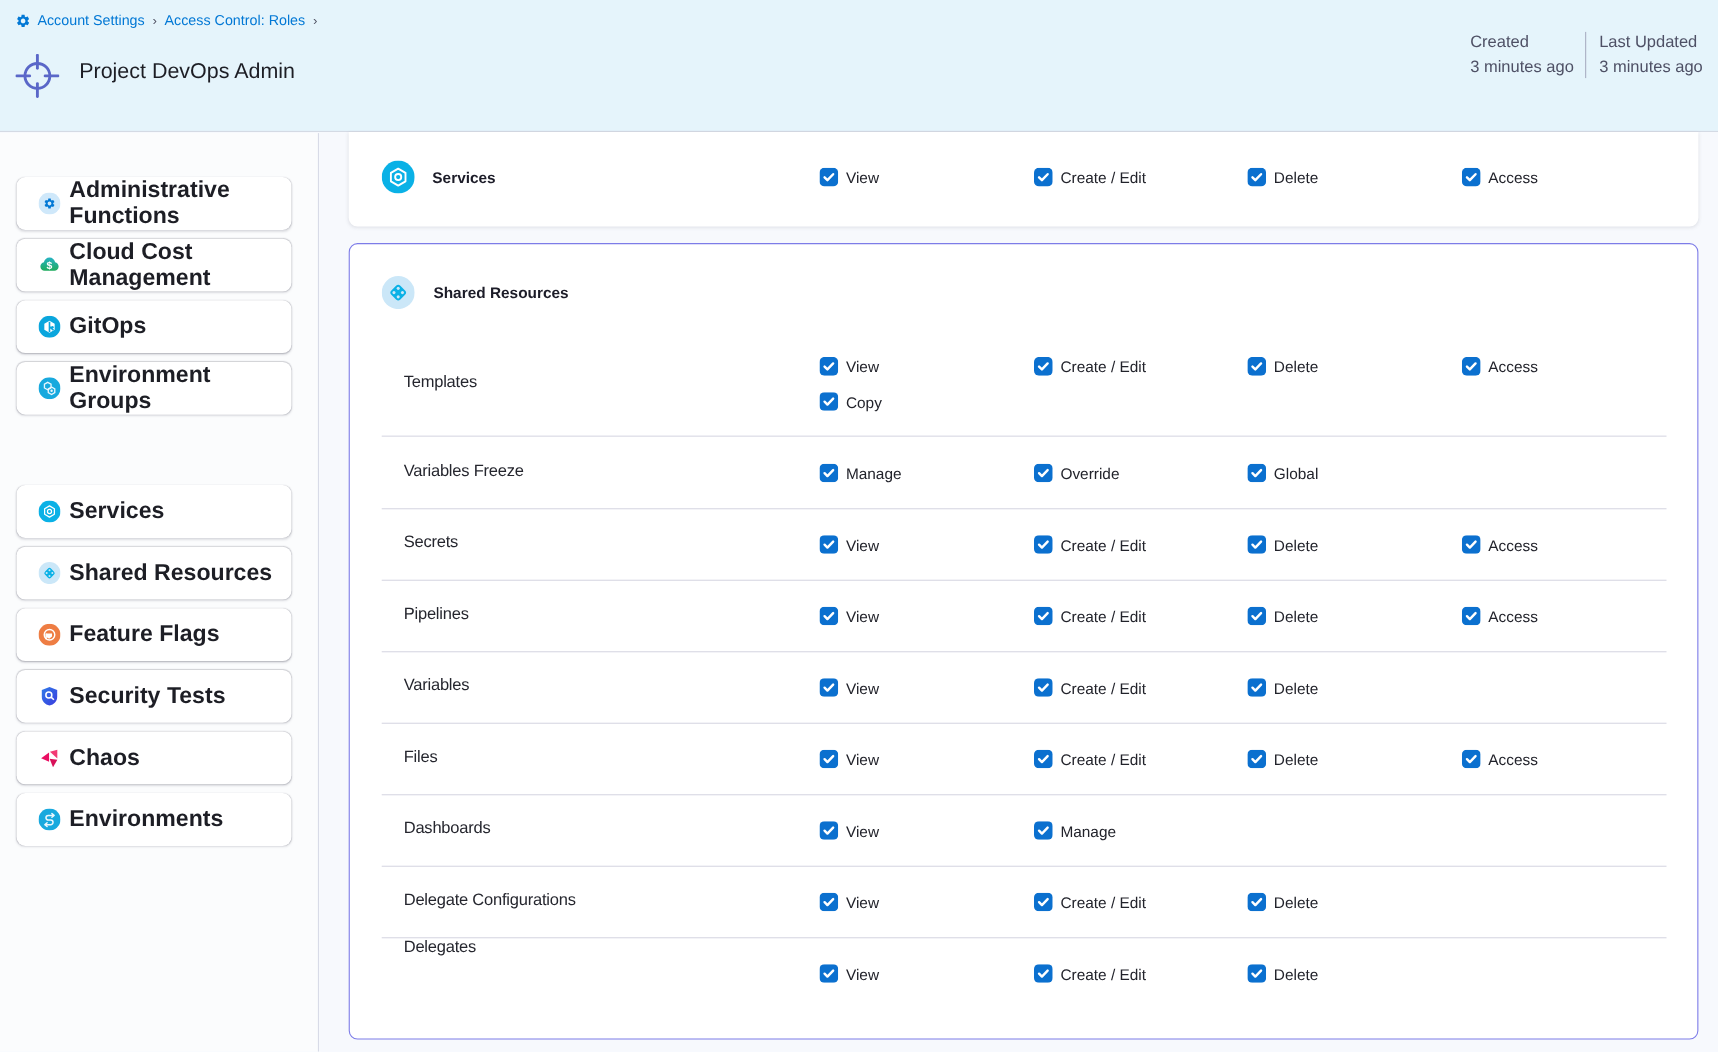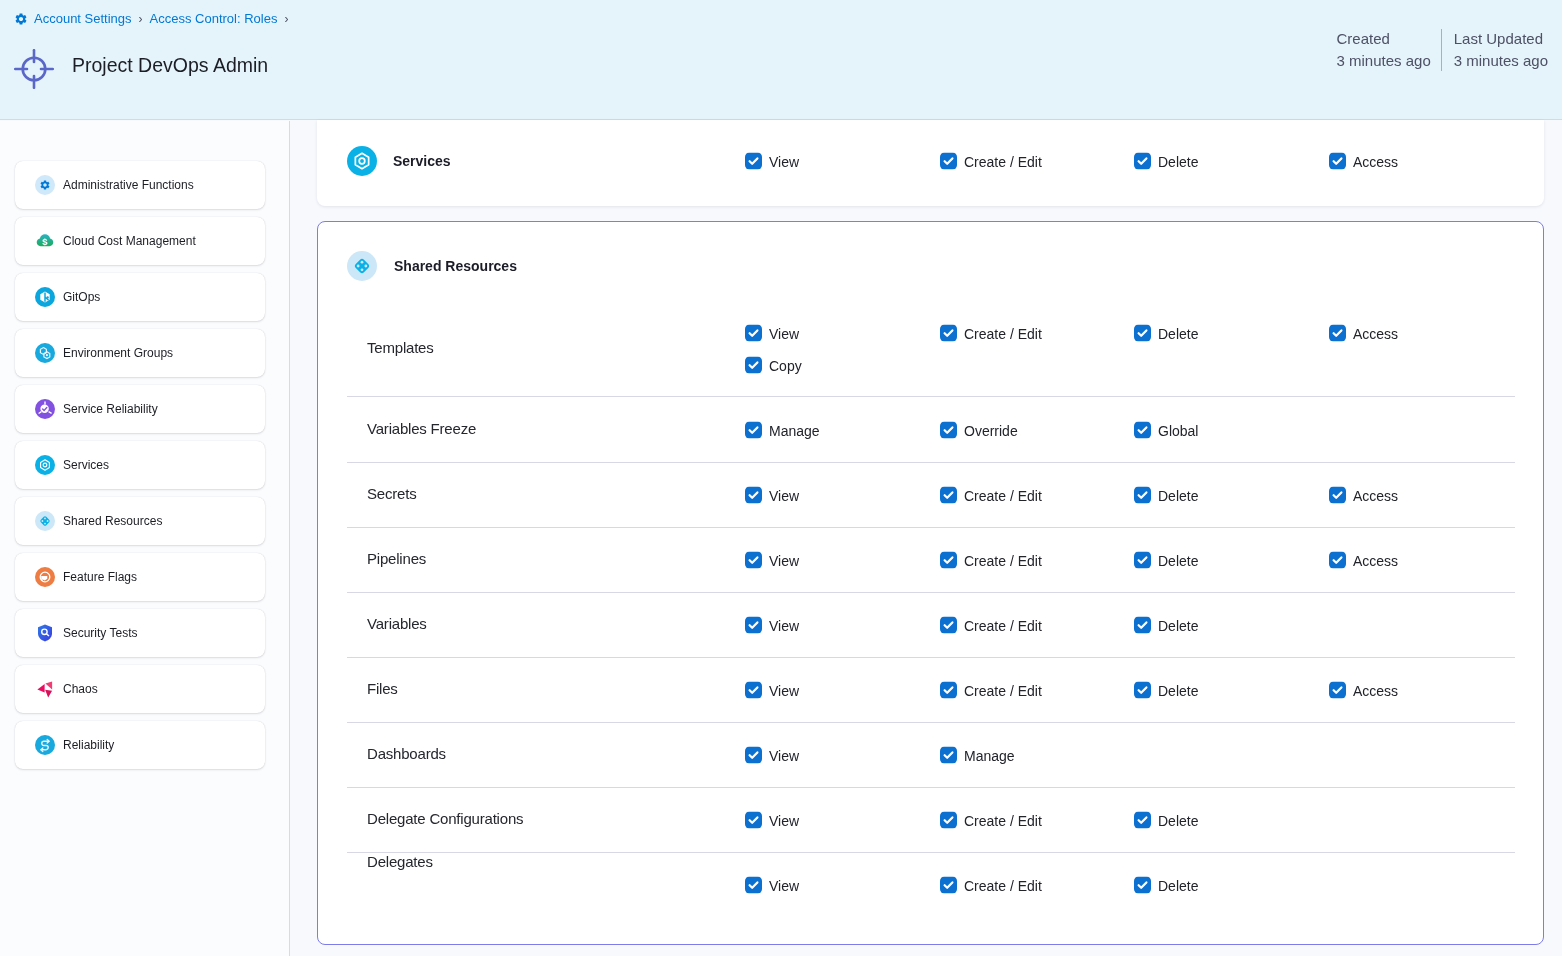--- a/index.html
+++ b/index.html
@@ -13,21 +13,21 @@
   #title { position:absolute; left:72px; top:54px; font-size:19.5px; color:#1d1e25; font-weight:500; }
   #titleicon { position:absolute; left:14px; top:49px; }
   #meta { position:absolute; right:14px; top:28px; display:flex; color:#4e5065; font-size:15px; }
   #meta .col { line-height:22px; }
   #meta .div { width:1px; background:#a9aec2; margin:1px 12px 1px 10px; }
 
   
   #sidebar { position:absolute; left:0; top:121px; width:290px; height:835px; background:#fbfcfd; border-right:1px solid #d8dbe7; }
   .scard { position:absolute; left:15px; width:250px; height:48px; background:#ffffff; border-radius:8px; box-shadow:0 0 1px rgba(40,41,61,0.2), 0 1px 2px rgba(96,97,112,0.18); display:flex; align-items:center; }
   .scard .ic { width:20px; height:20px; margin-left:20px; flex:none; }
-  .scard .lbl { margin-left:8px; font-size:12px; color:#1d1e25; font-weight:400; }
+  .scard .lbl { margin-left:8px; font-size:21px; color:#1d1e25; font-weight:700; }
 
   
   #main { position:absolute; left:291px; top:121px; width:1271px; height:835px; background:#f7f9fd; }
   #svcCard { position:absolute; left:317px; top:120px; width:1227px; height:86px; background:#ffffff; border-radius:0 0 8px 8px; box-shadow:0 1px 3px rgba(96,97,112,0.14); }
   #srPanel { position:absolute; left:317px; top:221px; width:1227px; height:724px; background:#ffffff; border:1px solid #7d7ce8; border-radius:8px; }
 
   .rowlbl { position:absolute; left:49px; font-size:15px; color:#25262e; transform:translateY(calc(-50% - 2px)); letter-spacing:-0.2px; }
   .hdrlbl { position:absolute; left:76px; font-size:14px; color:#1c1c28; font-weight:700; transform:translateY(-50%); }
   .cicon { position:absolute; left:29px; width:30px; height:30px; transform:translateY(-50%); }
   .cb { position:absolute; transform:translateY(-50%); display:flex; align-items:center;text-align:right; }
@@ -99,29 +99,20 @@
     </div>
     <div class="scard" style="top:208px">
       <span class="ic"><svg width="20" height="20" viewBox="0 0 20 20">
           <circle cx="10" cy="10" r="10" fill="#18a9de"></circle>
           <path d="M8.4 4.6l3 1.7v3.4l-3 1.7-3-1.7V6.3z" fill="none" stroke="#e8f6fd" stroke-width="1.2"></path>
           <path d="M11.9 8.8l2.9 1.7v3.4l-2.9 1.7-3-1.7v-3.4z" fill="none" stroke="#e8f6fd" stroke-width="1.2"></path>
           <circle cx="11.9" cy="12.2" r="1.1" fill="#e8f6fd"></circle>
         </svg></span>
       <span class="lbl">Environment Groups</span>
     </div>
-    <div class="scard" style="top:264px">
-      <span class="ic"><svg width="20" height="20" viewBox="0 0 20 20">
-          <circle cx="10" cy="10" r="10" fill="#8351e1"></circle>
-          <circle cx="9.6" cy="9.8" r="4.2" fill="#fff"></circle>
-          <path d="M7.6 10l1.5 1.5 2.7-2.9" stroke="#8351e1" stroke-width="1.4" fill="none" stroke-linecap="round"></path>
-          <path d="M10 2.6v3M3.6 14.5l2.8-1.8M16.6 14.3l-3-1.6" stroke="#fff" stroke-width="1.4"></path>
-        </svg></span>
-      <span class="lbl">Service Reliability</span>
-    </div>
     <div class="scard" style="top:320px">
       <span class="ic"><svg width="20" height="20" viewBox="0 0 28 28">
           <circle cx="14" cy="14" r="14" fill="#0ab1e6"></circle>
           <path d="M14 6.8l6.2 3.6v7.2L14 21.2l-6.2-3.6v-7.2z" fill="none" stroke="#fff" stroke-width="1.6" stroke-linejoin="round"></path>
           <circle cx="14" cy="14" r="2.6" fill="none" stroke="#fff" stroke-width="1.6"></circle>
         </svg></span>
       <span class="lbl">Services</span>
     </div>
     <div class="scard" style="top:376px">
       <span class="ic"><svg width="20" height="20" viewBox="0 0 28 28">
@@ -164,21 +155,21 @@
           <path d="M10.1 10.7l7.0 1.0-3.9 6.9z" fill="#d81059"></path>
         </svg></span>
       <span class="lbl">Chaos</span>
     </div>
     <div class="scard" style="top:600px">
       <span class="ic"><svg width="20" height="20" viewBox="0 0 20 20">
           <circle cx="10" cy="10" r="10" fill="#18a9de"></circle>
           <path d="M13.8 6.3H8.9a2.1 2.1 0 000 4.2h2.2a2.1 2.1 0 010 4.2H6.2" fill="none" stroke="#e8f6fd" stroke-width="1.4" stroke-linecap="round"></path>
           <path d="M12.2 4.6l1.9 1.7-1.9 1.7M7.8 13l-1.9 1.7 1.9 1.7" fill="none" stroke="#e8f6fd" stroke-width="1.4" stroke-linecap="round" stroke-linejoin="round"></path>
         </svg></span>
-      <span class="lbl">Reliability</span>
+      <span class="lbl">Environments</span>
     </div>
   </div>
 
 <div id="main"></div>
 <div id="svcCard">
     <div class="cicon" style="top:41px; left:30px"><svg width="30" height="30" viewBox="0 0 28 28">
         <circle cx="14" cy="14" r="14" fill="#0ab1e6"></circle>
         <path d="M14 6.8l6.2 3.6v7.2L14 21.2l-6.2-3.6v-7.2z" fill="none" stroke="#fff" stroke-width="1.6" stroke-linejoin="round"></path>
         <circle cx="14" cy="14" r="2.6" fill="none" stroke="#fff" stroke-width="1.6"></circle>
       </svg></div>

